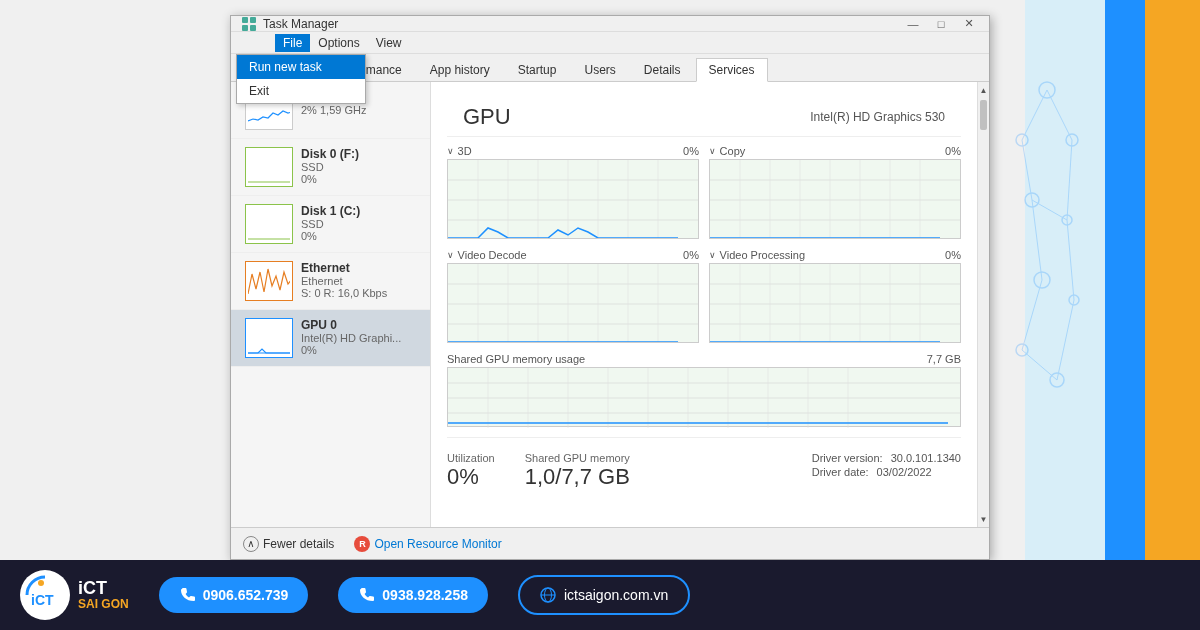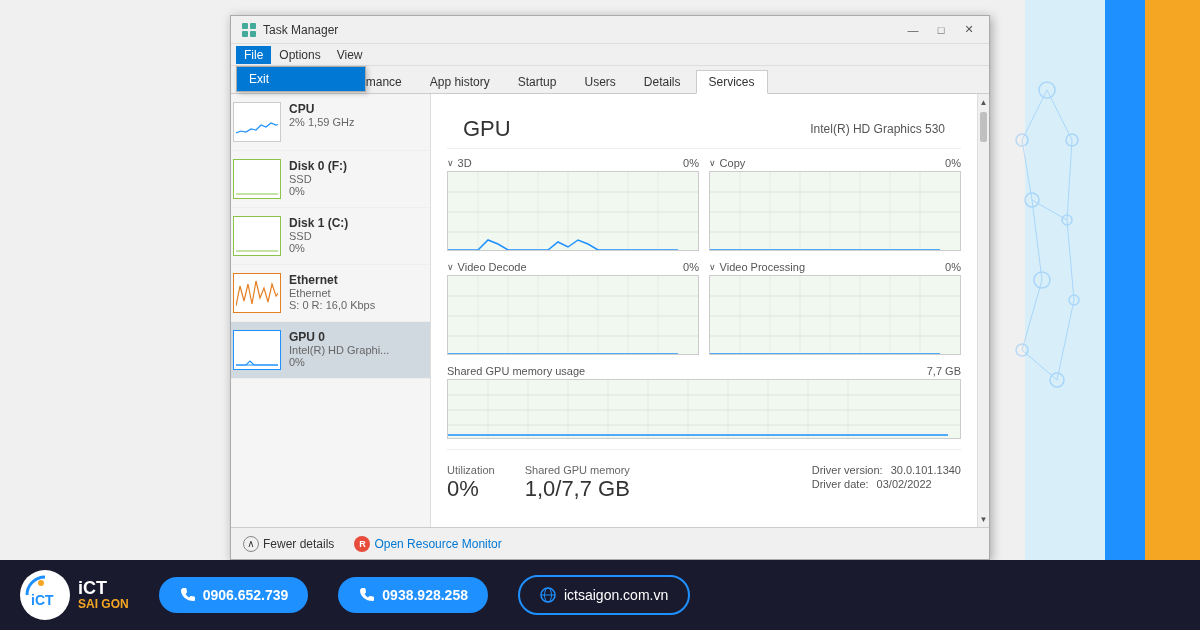--- a/index.html
+++ b/index.html
@@ -77,21 +77,21 @@
       height: 545px;
       background: #f5f5f5;
       border: 1px solid #aaa;
       box-shadow: 2px 2px 10px rgba(0,0,0,0.3);
       z-index: 5;
       display: flex;
       flex-direction: column;
     }
     .title-bar {
       background: #f0f0f0;
-      height: 28px;
+      height: 16px;
       display: flex;
       align-items: center;
       padding: 0 10px;
       border-bottom: 1px solid #ddd;
       justify-content: space-between;
     }
     .title-bar-left {
       display: flex;
       align-items: center;
       gap: 6px;
@@ -123,21 +123,21 @@
       padding: 0 5px;
       border-bottom: 1px solid #ddd;
       position: relative;
     }
     .menu-item {
       padding: 2px 8px;
       font-size: 12px;
       color: #333;
       cursor: pointer;
     }
-    .menu-item.active { background: #0078d4; color: white; }
+    .menu-item.active { background: #0078d4; color: white; margin-left: 39px; }
 
     
     .dropdown-menu {
       position: absolute;
       top: 22px;
       left: 5px;
       background: white;
       border: 1px solid #aaa;
       box-shadow: 2px 2px 5px rgba(0,0,0,0.2);
       z-index: 20;
@@ -188,21 +188,21 @@
     .sidebar {
       width: 200px;
       background: #f5f5f5;
       border-right: 1px solid #ddd;
       overflow-y: auto;
       overflow-x: hidden;
     }
     .sidebar-item {
       display: flex;
       align-items: flex-start;
-      padding: 8px 2px;
+      padding: 8px 14px;
       cursor: pointer;
       border-bottom: 1px solid #eee;
       gap: 8px;
     }
     .sidebar-item.selected { background: #d0d8e0; }
     .sidebar-thumb {
       width: 48px;
       height: 40px;
       background: white;
       border: 1px solid #ccc;
@@ -379,20 +379,21 @@
       <div class="title-btn close">✕</div>
     </div>
   </div>
 
   <div class="menu-bar">
     <div class="menu-item active">File</div>
     <div class="menu-item">Options</div>
     <div class="menu-item">View</div>
 
     <div class="dropdown-menu">
+      <div class="dropdown-item">Run new task</div>
       <div class="dropdown-item">Exit</div>
     </div>
   </div>
 
   <div class="tabs-bar">
     <div class="tab">Processes</div>
     <div class="tab">Performance</div>
     <div class="tab">App history</div>
     <div class="tab">Startup</div>
     <div class="tab">Users</div>

